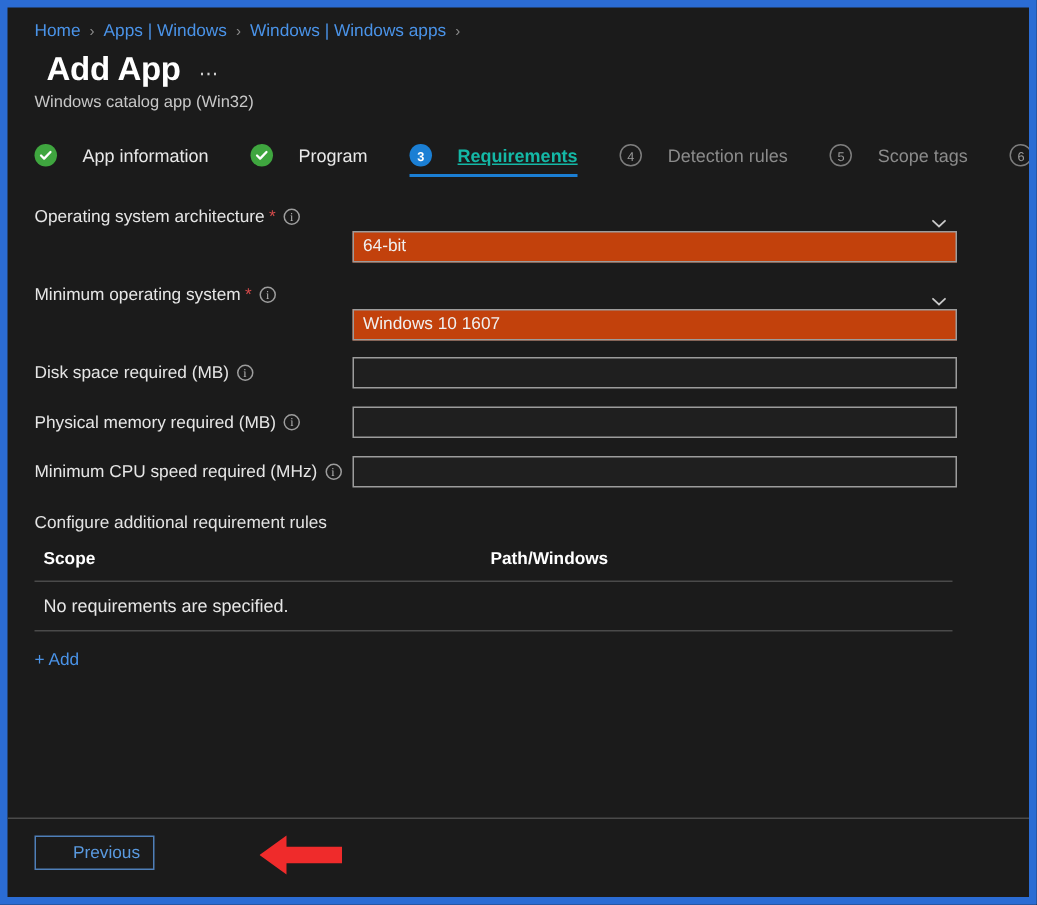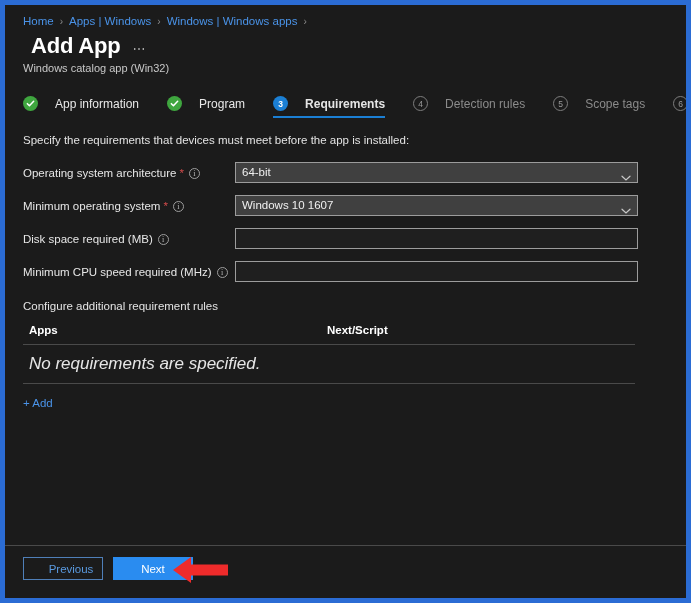--- a/index.html
+++ b/index.html
@@ -93,21 +93,21 @@
   .step.done .step-badge { background: #3fa63f; color: #fff; }
   .step.done .step-badge svg { display: block; }
   .step.active .step-badge { background: #1b7fd4; color: #fff; font-weight: bold; }
   .step.todo .step-badge {
     border: 1px solid #7d7d7d;
     color: #9a9a9a;
     background: transparent;
   }
 
   .step-label { color: #e8e8e8; }
-  .step.active .step-label { color: #e5e5e5; font-weight: bold; }
+  .step.active .step-label { color: #14b8a6; font-weight: bold; text-decoration: underline; }
   .step.todo .step-label { color: #8b8b8b; }
 
   .step.active .step-underline {
     position: absolute;
     left: 13px; right: 15px; bottom: 0;
     height: 2px;
     background: #1b7fd4;
   }
 
   
@@ -164,29 +164,30 @@
     border: 1px solid #9c9c9c;
     color: #f0f0f0;
     font-size: 11.5px;
     font-family: "Liberation Sans", sans-serif;
     padding: 0 24px 0 6px;
     line-height: 19px;
   }
   .select-box {
     width: 100%;
     height: 21px;
-    background: #404040;
+    background: #c2410c;
     border: 1px solid #9c9c9c;
     color: #f0f0f0;
     font-size: 11.5px;
     padding: 0 24px 0 6px;
     line-height: 19px;
     display: flex;
     align-items: center;
     cursor: pointer;
+    margin-top: 20px;
   }
   .chevron {
     position: absolute;
     right: 7px; top: 6px;
     pointer-events: none;
   }
 
   .section-label {
     font-size: 11.5px;
     color: #e3e3e3;
@@ -201,25 +202,24 @@
     font-weight: bold;
     color: #ffffff;
     padding: 0 0 8px 6px;
     border-bottom: 1px solid #4a4a4a;
   }
   .col-type { width: 298px; flex: 0 0 298px; }
   .col-path { flex: 1; }
 
   .table-row {
     display: flex;
-    font-size: 17px;
+    font-size: 12px;
     color: #e6e6e6;
     padding: 9px 0 9px 6px;
     border-bottom: 1px solid #4a4a4a;
-    font-style: italic;
   }
 
   .add-link {
     display: inline-block;
     margin-top: 13px;
     font-size: 11.5px;
     color: #4a93e8;
     cursor: pointer;
   }
 
@@ -318,21 +318,20 @@
 
     <div class="step todo">
       <span class="step-badge">6</span>
       <span class="step-label">Review + create</span>
     </div>
 
   </div>
 
   <div class="content">
 
-    <div class="intro">Specify the requirements that devices must meet before the app is installed:</div>
 
     
     <div class="field">
       <div class="field-label">
         <span>Operating system architecture</span><span class="req-star">*</span><span class="info-icon">i</span>
       </div>
       <div class="control">
         <div class="select-box">64-bit</div>
         <span class="chevron">
           <svg width="10" height="7" viewBox="0 0 10 7">
@@ -361,56 +360,63 @@
     <div class="field">
       <div class="field-label">
         <span>Disk space required (MB)</span><span class="info-icon">i</span>
       </div>
       <div class="control">
         <input class="input-box" type="text" value="" style="">
       </div>
     </div>
 
     
+    <div class="field">
+      <div class="field-label">
+        <span>Physical memory required (MB)</span><span class="info-icon">i</span>
+      </div>
+      <div class="control">
+        <input class="input-box" type="text" value="" style="">
+      </div>
+    </div>
 
     
 
     
     <div class="field" style="margin-top:6px;">
       <div class="field-label">
         <span>Minimum CPU speed required (MHz)</span><span class="info-icon">i</span>
       </div>
       <div class="control">
         <input class="input-box" type="text" value="" style="">
       </div>
     </div>
 
     <div class="section-label">Configure additional requirement rules</div>
 
     
     <div class="rules-table">
       <div class="table-head">
-        <div class="col-type">Apps</div>
-        <div class="col-path">Next/Script</div>
+        <div class="col-type">Scope</div>
+        <div class="col-path">Path/Windows</div>
       </div>
       <div class="table-row">
         <div>No requirements are specified.</div>
       </div>
     </div>
 
     <span class="add-link">+ Add</span>
 
     
     
 
   </div>
 
   <div class="footer">
     <button class="btn btn-prev">Previous</button>
-    <button class="btn btn-next">Next</button>
     <span class="arrow-annot">
       <svg width="56" height="30" viewBox="0 0 56 30">
         <path d="M0 15 L18 2 L18 9.5 L55 9.5 L55 20.5 L18 20.5 L18 28 Z" fill="#ef2b2b"></path>
       </svg>
     </span>
   </div>
 
 </div>
 
 </body></html>

